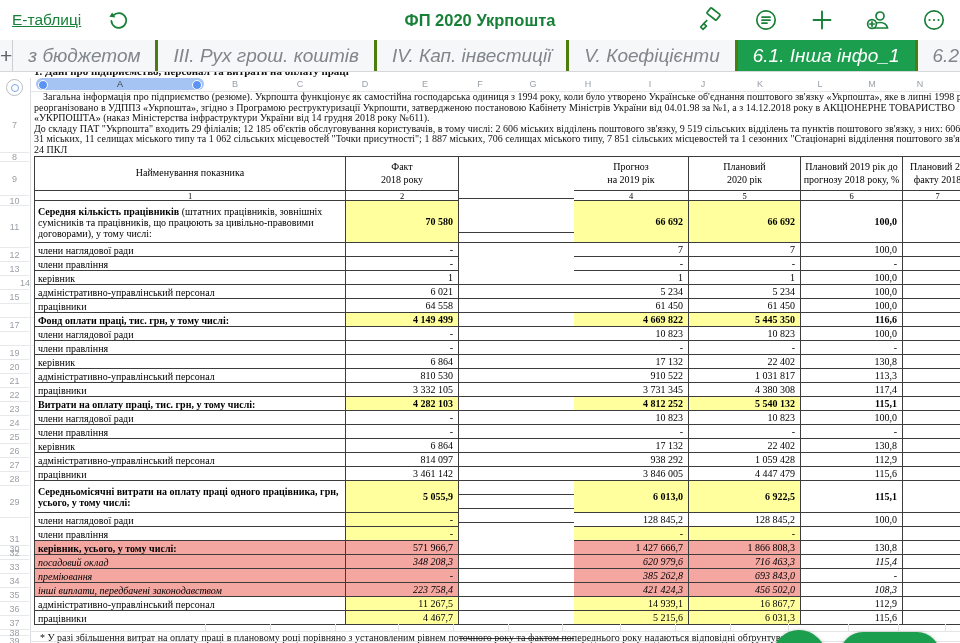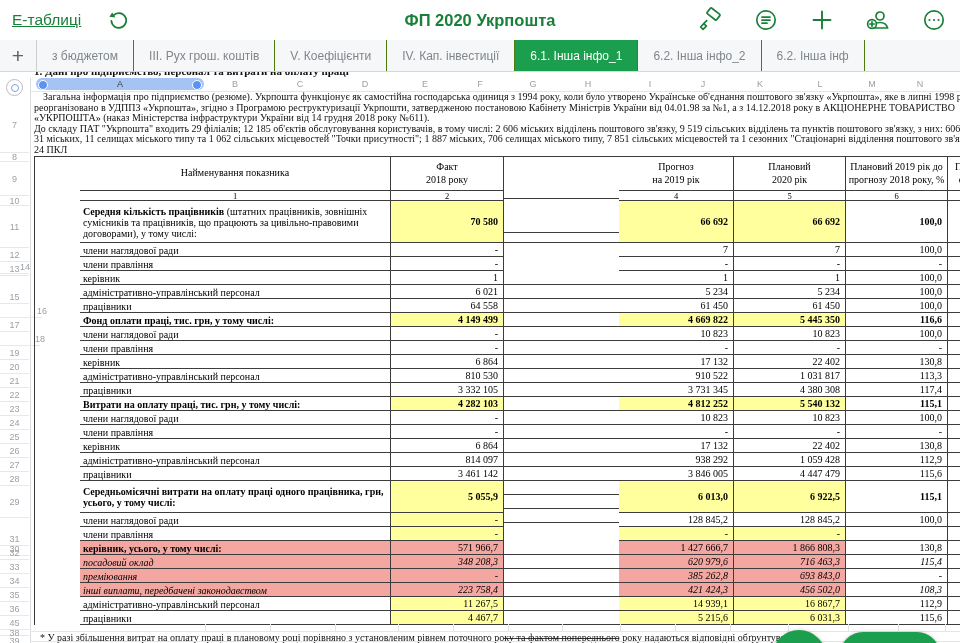--- a/index.html
+++ b/index.html
@@ -14,22 +14,22 @@
   .doc-title{position:absolute;left:0;right:0;text-align:center;color:#188038;
              font-size:16.5px;font-weight:bold;pointer-events:none;}
   .top-actions{position:absolute;right:12px;display:flex;align-items:center;gap:28px;}
   .icon-btn{width:28px;height:28px;display:flex;align-items:center;justify-content:center;cursor:pointer;}
   .icon-btn svg{display:block;}
 
   
   .tabbar{height:31px;background:#f6f7f8;border-bottom:1px solid #d5d7d9;display:flex;align-items:stretch;}
   .addtab{width:36px;display:flex;align-items:center;justify-content:center;color:#5f6368;
           font-size:21px;border-right:1px solid #cdced0;cursor:pointer;}
-  .tab{display:flex;align-items:center;justify-content:center;padding:0 15px;font-size:12px;
-       color:#80868b;border-right:1px solid #4d7c0f;white-space:nowrap;overflow:hidden;cursor:pointer;}
+  .tab{display:flex;align-items:center;justify-content:center;padding:0 15px;font-size:19px;
+       color:#80868b;border-right:3px solid #4d7c0f;white-space:nowrap;overflow:hidden;cursor:pointer;font-style:italic;}
   .tab.active{background:#1b9e4d;color:#fff;}
 
   
   .sheet{position:absolute;top:72px;left:0;width:960px;height:571px;background:#fff;}
 
   .sliver{position:absolute;top:0;left:34px;height:6px;overflow:hidden;width:900px;}
   .sliver span{display:block;margin-top:-7px;font-family:"Liberation Serif",serif;
                font-weight:bold;font-size:11px;color:#111;white-space:nowrap;}
 
   .colheads{position:absolute;top:6px;left:30px;right:0;height:13px;background:#fff;
@@ -53,21 +53,21 @@
          font-size:10px;line-height:10.6px;color:#111;}
   .pline{white-space:nowrap;overflow:hidden;}
   .pline.indent{padding-left:9px;}
 
   
   .grid-table{position:absolute;left:34px;top:84px;border-top:1px solid #3c3c3c;border-left:1px solid #3c3c3c;
               font-family:"Liberation Serif",serif;color:#000;}
   .trow{display:flex;}
   .cell{border-right:1px solid #3c3c3c;border-bottom:1px solid #3c3c3c;box-sizing:border-box;
         overflow:hidden;background:#fff;}
-  .c1{width:311px;margin-left:45px;} .c2{width:113px;} .c3{width:115px;margin-top:41px;} .c4{width:115px;}
+  .c1{width:311px;} .c2{width:113px;} .c3{width:115px;margin-top:41px;} .c4{width:115px;}
   .c5{width:112px;} .c6{width:102px;} .c7{width:70px;}
   .hc{display:flex;align-items:center;justify-content:center;text-align:center;
       font-size:10px;line-height:1.25;white-space:pre-line;}
   .nc{display:flex;align-items:center;justify-content:center;font-size:8.5px;}
   .lab{font-size:10px;line-height:1.1;padding:1px 2px 0 3px;display:flex;flex-direction:column;justify-content:center;}
   .val{font-size:10px;display:flex;align-items:center;justify-content:flex-end;padding-right:5px;}
   .bold{font-weight:bold;} .ital{font-style:italic;}
   .bg-y{background:#ffff9e;} .bg-p{background:#f4a6a1;}
 
   .strip38{position:absolute;left:30px;right:0;top:552px;height:7px;border-bottom:1px solid #e4e5e6;}
@@ -130,22 +130,22 @@
         </svg>
       </div>
     </div>
   </header>
 
   <nav class="tabbar">
     <div class="addtab">+</div>
     <div id="tabs" style="display:flex;">
         <div class="tab">з бюджетом</div>
         <div class="tab">III. Рух грош. коштів</div>
+        <div class="tab">IV. Кап. інвестиції</div>
         <div class="tab">V. Коефіцієнти</div>
-        <div class="tab">IV. Кап. інвестиції</div>
         <div class="tab active">6.1. Інша інфо_1</div>
         <div class="tab">6.2. Інша інфо_2</div>
         <div class="tab">6.2. Інша інф</div>
       </div>
   </nav>
 
   <div class="sheet">
 
     <div class="sliver">
       <span>1. Дані про підприємство, персонал та витрати на оплату праці</span>
@@ -177,21 +177,21 @@
           <i></i>
         </div>
       <div id="gutcells">
           <div class="gut-cell" style="top: 19px; height: 56px;">7</div>
           <div class="gut-cell" style="top: 75px; height: 9px;">8</div>
           <div class="gut-cell" style="top: 84px; height: 34px;">9</div>
           <div class="gut-cell" style="top: 118px; height: 10px;">10</div>
           <div class="gut-cell" style="top: 128px; height: 42px;">11</div>
           <div class="gut-cell" style="top: 170px; height: 14px;">12</div>
           <div class="gut-cell" style="top: 184px; height: 14px;">13</div>
-          <div class="gut-cell" style="top: 182px; height: 14px; padding-left: 21px;">14</div>
+          <div class="gut-cell" style="top: 198px; height: 14px; padding-left: 21px;">14</div>
           <div class="gut-cell" style="top: 212px; height: 14px;">15</div>
           <div class="gut-cell" style="top: 226px; height: 14px; padding-left: 42px;">16</div>
           <div class="gut-cell" style="top: 240px; height: 14px;">17</div>
           <div class="gut-cell" style="top: 254px; height: 14px; padding-left: 40px;">18</div>
           <div class="gut-cell" style="top: 268px; height: 14px;">19</div>
           <div class="gut-cell" style="top: 282px; height: 14px;">20</div>
           <div class="gut-cell" style="top: 296px; height: 14px;">21</div>
           <div class="gut-cell" style="top: 310px; height: 14px;">22</div>
           <div class="gut-cell" style="top: 324px; height: 14px;">23</div>
           <div class="gut-cell" style="top: 338px; height: 14px;">24</div>
@@ -200,21 +200,21 @@
           <div class="gut-cell" style="top: 380px; height: 14px;">27</div>
           <div class="gut-cell" style="top: 394px; height: 14px;">28</div>
           <div class="gut-cell" style="top: 408px; height: 32px;">29</div>
           <div class="gut-cell" style="top: 464px; height: 14px;">30</div>
           <div class="gut-cell" style="top: 454px; height: 14px;">31</div>
           <div class="gut-cell" style="top: 468px; height: 14px;">32</div>
           <div class="gut-cell" style="top: 482px; height: 14px;">33</div>
           <div class="gut-cell" style="top: 496px; height: 14px;">34</div>
           <div class="gut-cell" style="top: 510px; height: 14px;">35</div>
           <div class="gut-cell" style="top: 524px; height: 14px;">36</div>
-          <div class="gut-cell" style="top: 538px; height: 14px;">45</div>
+          <div class="gut-cell" style="top: 538px; height: 14px;">37</div>
           <div class="gut-cell" style="top: 552px; height: 6px;">38</div>
           <div class="gut-cell" style="top: 558px; height: 11px;">39</div>
         </div>
     </div>
 
     <div class="paras" id="paras">
         <div class="pline indent">Загальна інформація про підприємство (резюме). Укрпошта функціонує як самостійна господарська одиниця з 1994 року, коли було утворено Українське об'єднання поштового зв'язку «Укрпошта», яке в липні 1998 ро</div>
         <div class="pline">реорганізовано в УДППЗ «Укрпошта», згідно з Програмою реструктуризації Укрпошти, затвердженою постановою Кабінету Міністрів України від 04.01.98 за №1, а з 14.12.2018 року в АКЦІОНЕРНЕ ТОВАРИСТВО</div>
         <div class="pline">«УКРПОШТА» (наказ Міністерства інфраструктури України від 14 грудня 2018 року №611).</div>
         <div class="pline">До складу ПАТ "Укрпошта" входить 29 філіалів; 12 185 об'єктів обслуговування користувачів, в тому числі: 2 606 міських відділень поштового зв'язку, 9 519 сільських відділень та пунктів поштового зв'язку, з них: 606 пер</div>

